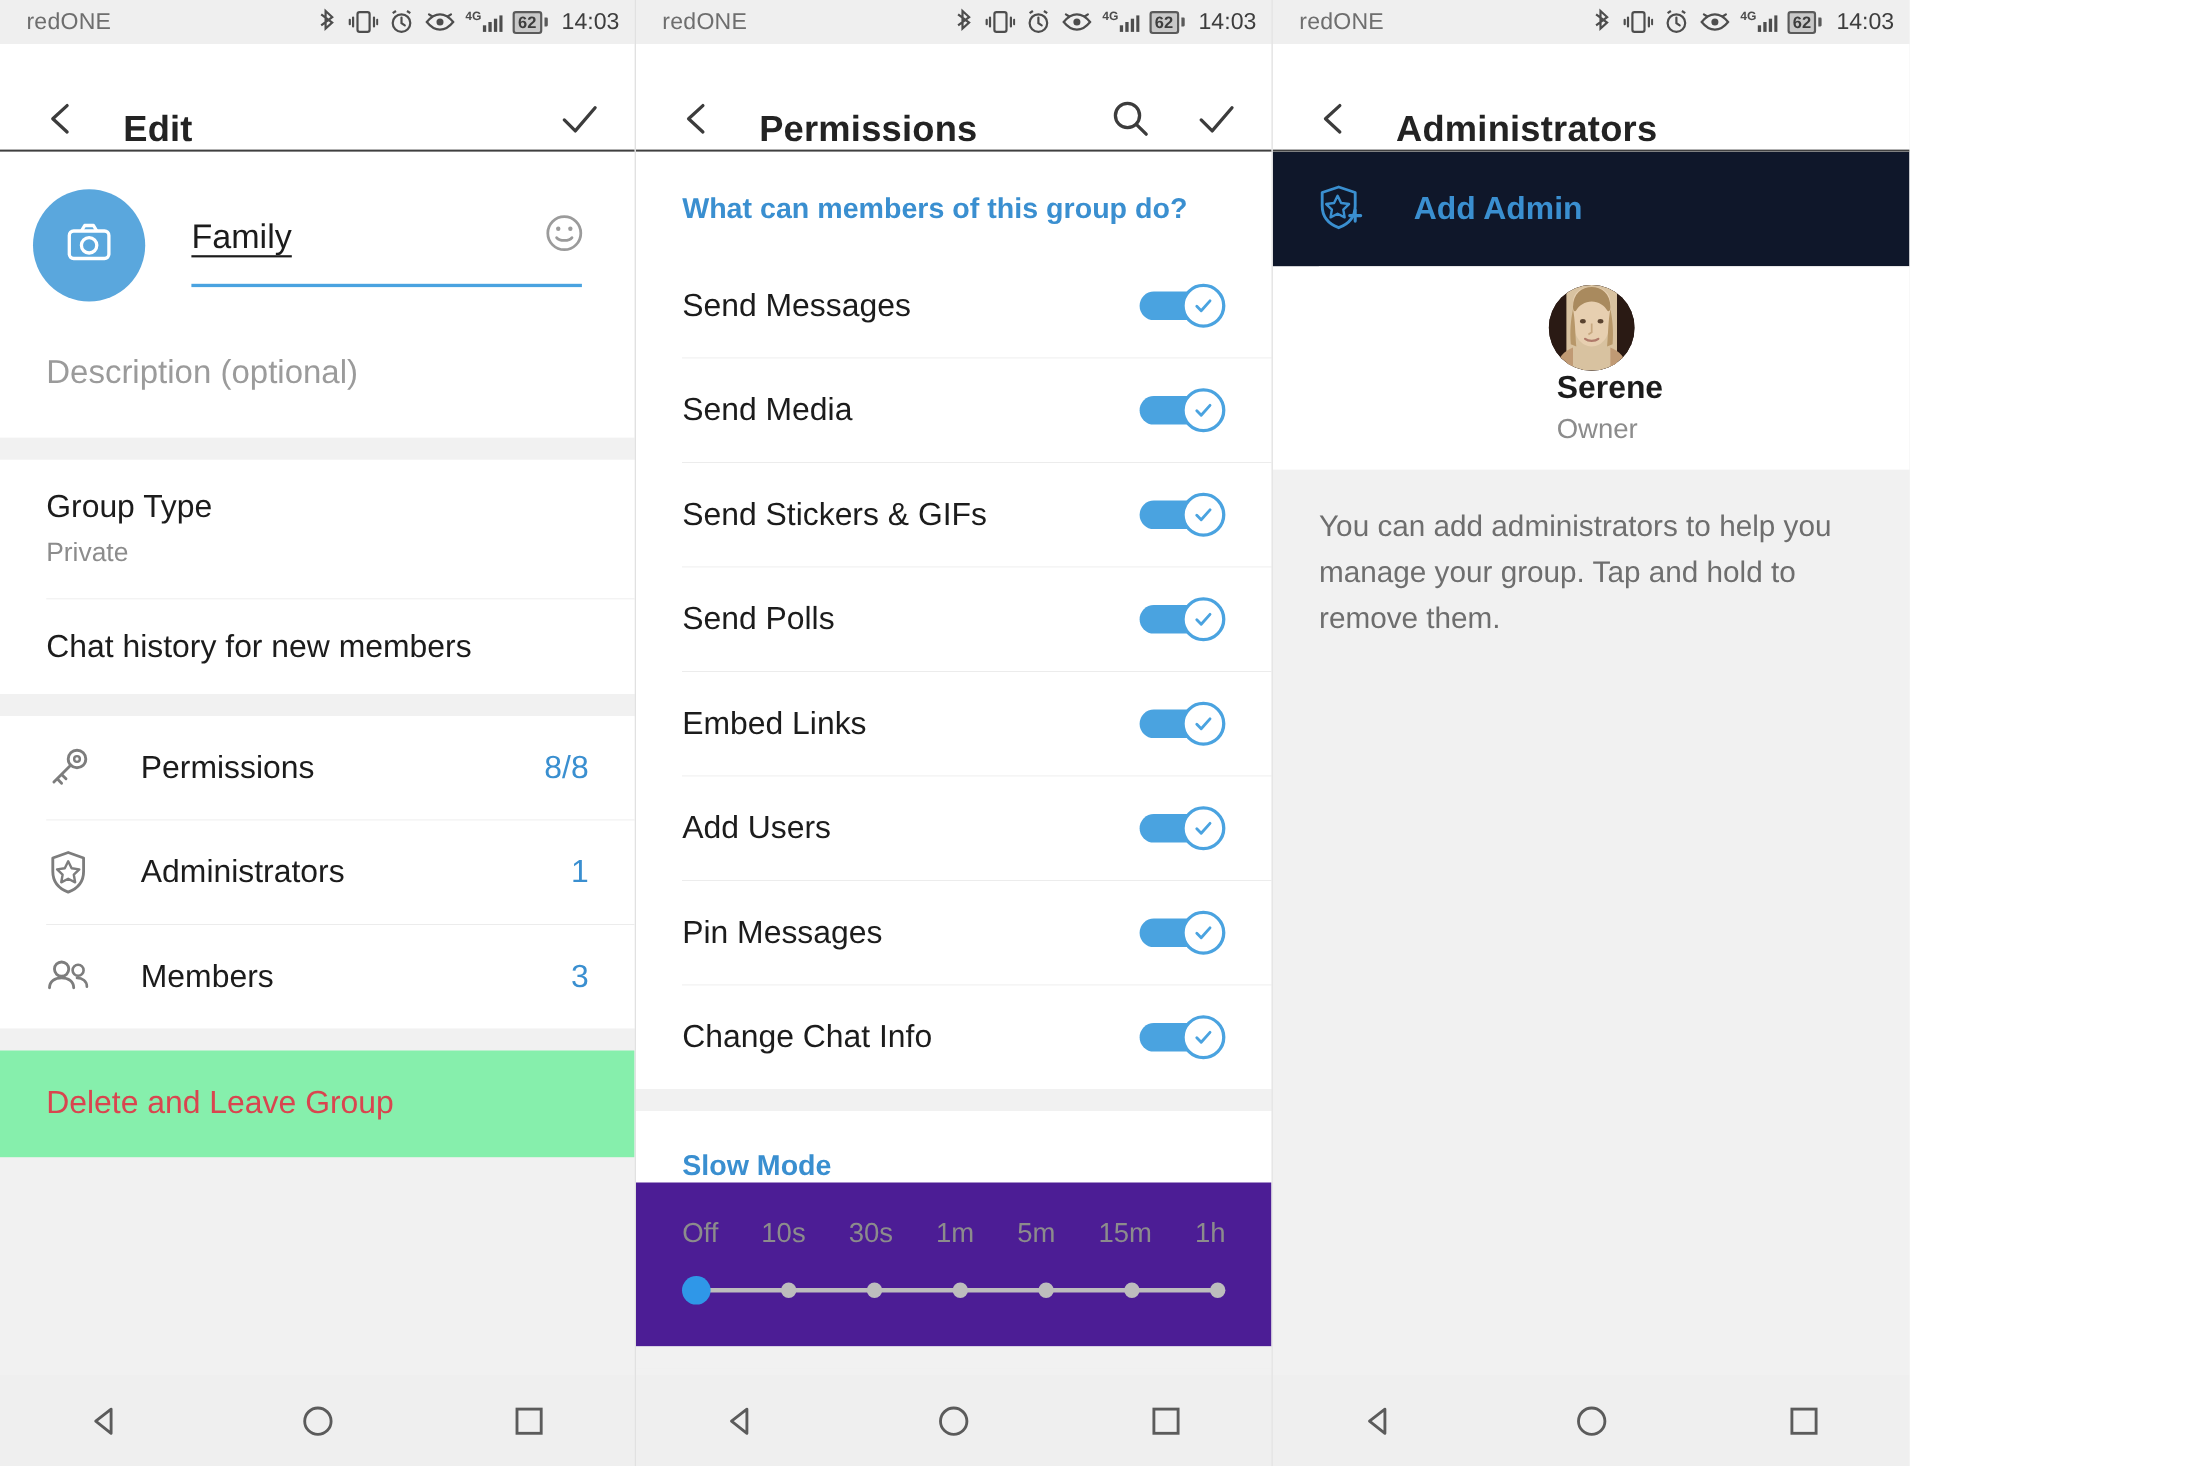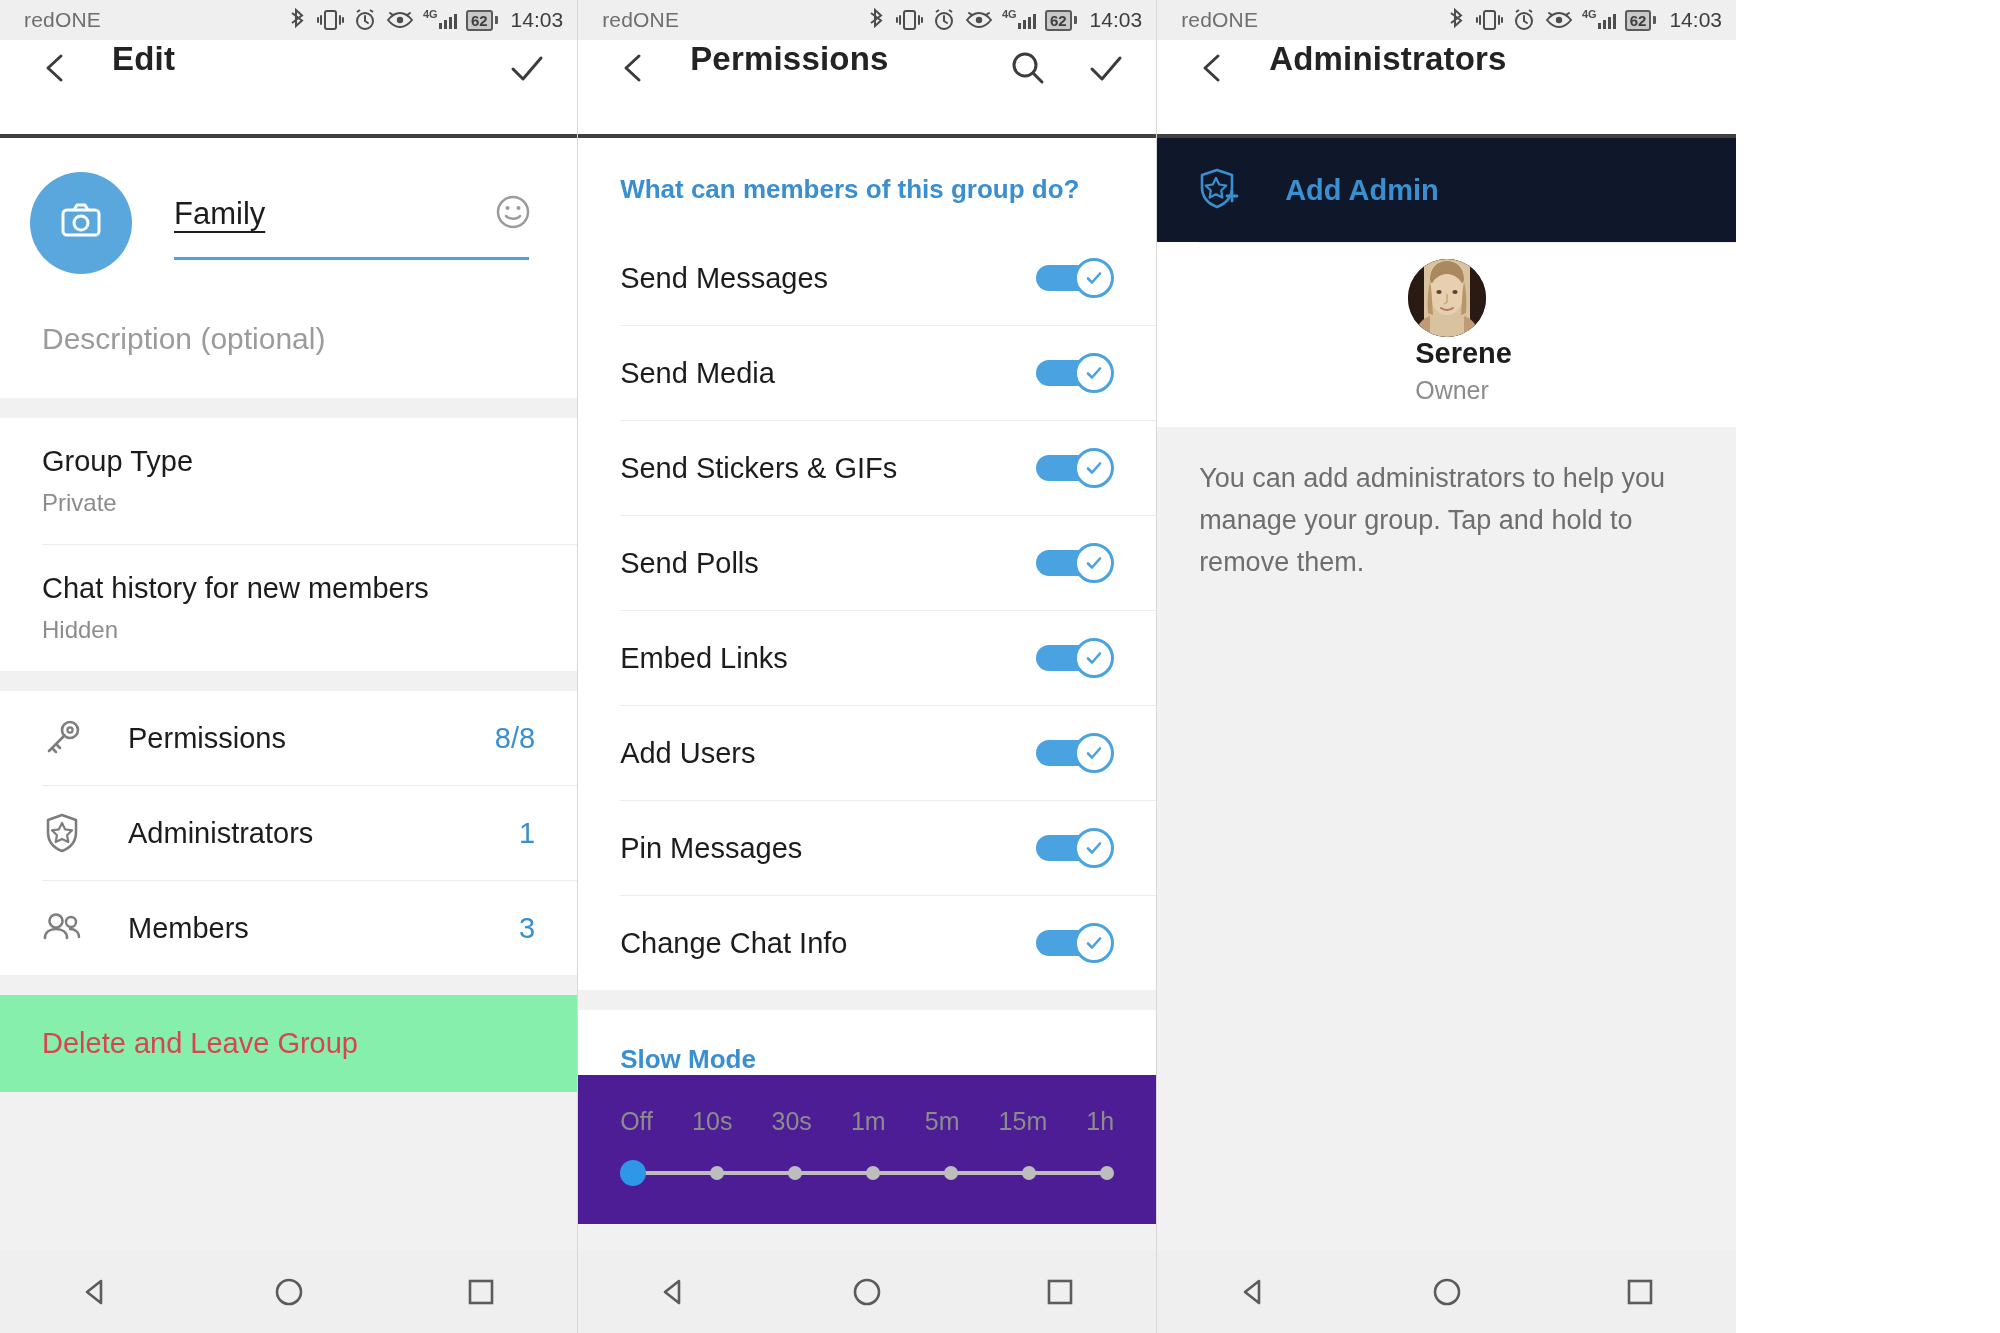--- a/index.html
+++ b/index.html
@@ -53,24 +53,24 @@
     background: #c9c9c9;
   }
   .batt-tip { width: 3px; height: 8px; background: #5a5a5a; border-radius: 0 1px 1px 0; }
   .clock { font-size: 21px; color: #3d3d3d; margin-left: 4px; }
 
   
   .appbar {
     height: 98px;
     background: #ffffff;
     display: flex;
-    align-items: flex-start;
+    align-items: flex-end;
     padding: 0 22px 0 28px;
     flex: none;
-    border-bottom: 4px solid #404040;
+    border-bottom: 2px solid #404040;
   }
   .appbar .icon-btn {
     width: 56px; height: 56px;
     display: flex; align-items: center; justify-content: center;
     flex: none;
   }
   .appbar-title {
     font-size: 33px;
     font-weight: bold;
     color: #232323;
@@ -376,21 +376,20 @@
       <div class="gap"></div>
 
       <div class="card">
         <div class="row">
           <div class="row-title">Group Type</div>
           <div class="row-sub">Private</div>
         </div>
         <div class="divider"></div>
         <div class="row">
           <div class="row-title">Chat history for new members</div>
-          <div class="row-sub">Hidden</div>
         </div>
       </div>
 
       <div class="gap"></div>
 
       <div class="card">
         <div class="nav-row">
           <span class="nav-icon">
             <svg width="48" height="48" viewBox="0 0 48 48">
               <circle cx="32" cy="16" r="8" fill="none" stroke="#7d7d7d" stroke-width="2.6"></circle>

